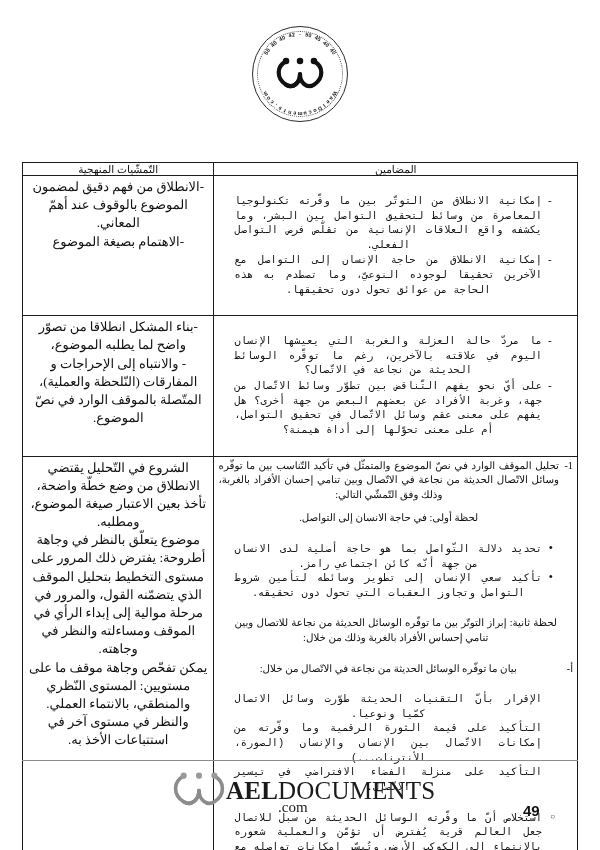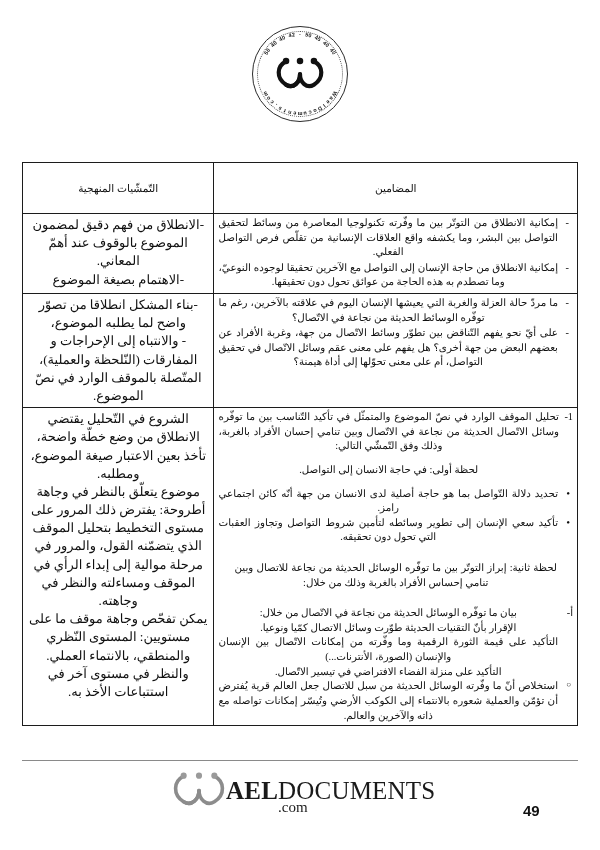--- a/index.html
+++ b/index.html
@@ -109,41 +109,42 @@
   }
   .grid th, .grid td {
     border: 1px solid #1c1c1c;
     vertical-align: top;
     padding: 2px 4px;
   }
   .grid th {
     text-align: center;
     font-size: 10.6px;
     font-weight: normal;
-    padding: 19px 2px;
+    padding: 0 2px;
   }
   .col-content { width: 65.5%; }
   .col-method  { width: 34.5%; }
 
   .cell-content {
     font-size: 10.3px;
     line-height: 1.42;
     text-align: justify;
     text-align-last: center;
   }
   .cell-method {
     font-size: 13px;
     line-height: 1.4;
     text-align: center;
   }
 
   ul.dashlist, ul.dotlist, ul.circlist, ul.plainlist {
-    margin: 0;
+    margin: 16px;
     padding: 0 15px 0 0;
     list-style: none;
+    font-family: Liberation Mono, monospace;
   }
   ul.dashlist > li {
     position: relative;
     margin-bottom: 1px;
     text-align: justify;
     text-align-last: center;
   }
   ul.dashlist > li::before {
     content: "-";
     position: absolute;

